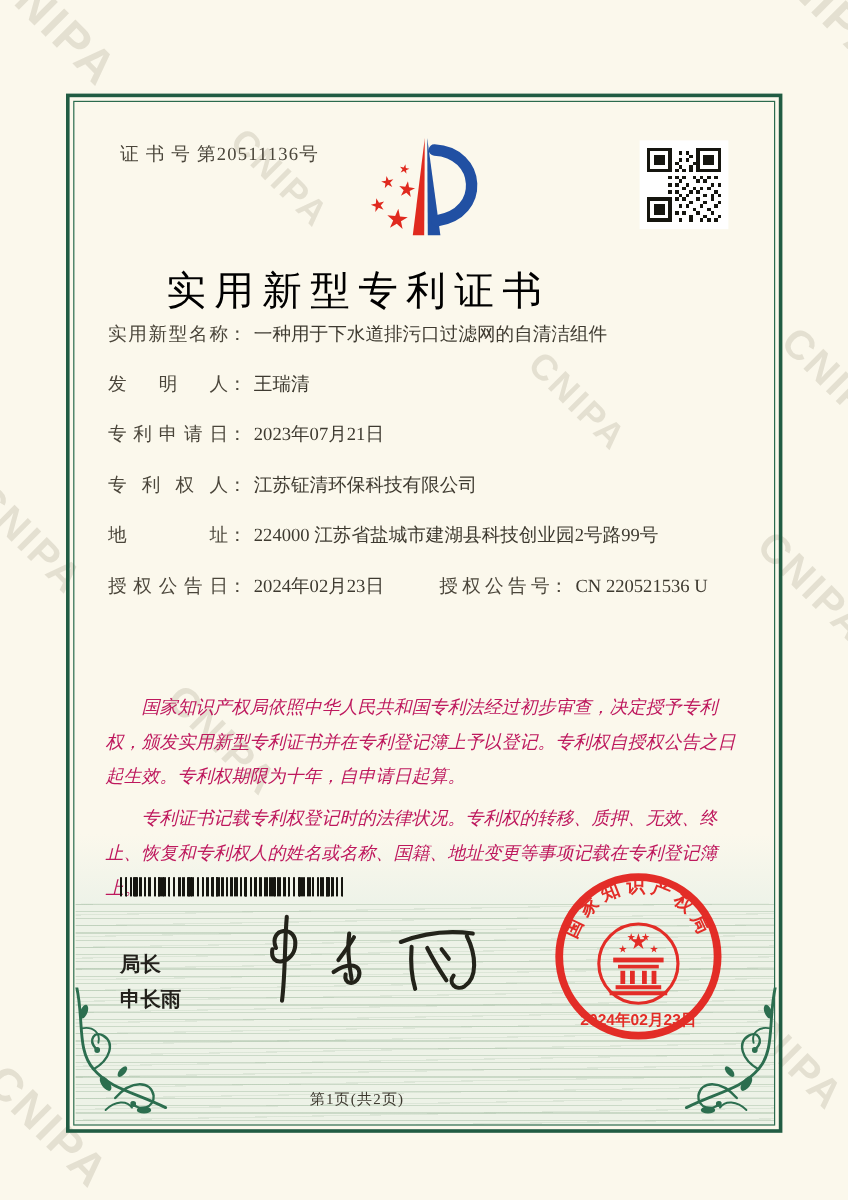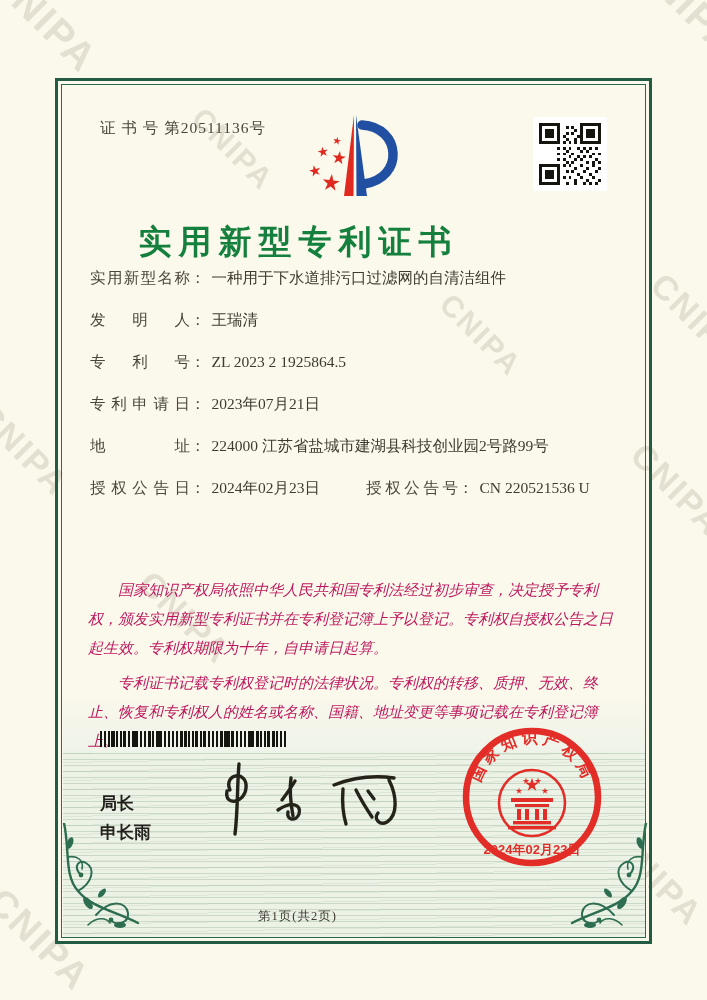--- a/index.html
+++ b/index.html
@@ -26,21 +26,21 @@
         repeating-linear-gradient(179deg,rgba(146,176,146,.18) 0 1px,rgba(0,0,0,0) 1px 9px),
         #edf2e7;}
 
   .cert-no{position:absolute;left:100px;top:118px;font-size:15.5px;color:#4b463b;letter-spacing:1px;}
 
   .logo{position:absolute;left:283px;top:110px;}
   .qr{position:absolute;left:533px;top:117px;width:74px;height:74px;background:#fff;
       display:flex;align-items:center;justify-content:center;}
 
   .title{position:absolute;left:0;top:220px;width:597px;text-align:center;
-      font-size:33px;font-weight:bold;color:#15803d;letter-spacing:7px;}
+      font-size:33px;font-weight:normal;color:#000000;letter-spacing:7px;}
 
   .fields{position:absolute;left:90px;top:268px;width:540px;}
   .frow{height:42px;font-size:15.5px;color:#45413a;white-space:nowrap;}
   .flabel{display:inline-block;width:100px;text-align:justify;text-align-last:justify;color:#4b463b;vertical-align:top;}
   .flabel2{display:inline-block;width:92px;text-align:justify;text-align-last:justify;color:#4b463b;vertical-align:top;}
   .fcolon{display:inline-block;color:#4b463b;margin-right:6px;}
   .fvalue{color:#3e3a30;}
   .fgroup2{display:inline-block;margin-left:46px;}
 
   .body-text{position:absolute;left:88px;top:576px;width:534px;
@@ -237,24 +237,24 @@
   <div class="title">实用新型专利证书</div>
 
   <div class="fields">
     <div class="frow">
       <span class="flabel">实用新型名称</span><span class="fcolon">：</span><span class="fvalue">一种用于下水道排污口过滤网的自清洁组件</span>
     </div>
     <div class="frow">
       <span class="flabel">发明人</span><span class="fcolon">：</span><span class="fvalue">王瑞清</span>
     </div>
     <div class="frow">
-      <span class="flabel">专利号</span><span class="fcolon">：</span><span class="fvalue">ZL 2023 2 1925864.5</span>
-    </div>
-    <div class="frow">
       <span class="flabel">专利申请日</span><span class="fcolon">：</span><span class="fvalue">2023年07月21日</span>
+    </div>
+    <div class="frow">
+      <span class="flabel">专利权人</span><span class="fcolon">：</span><span class="fvalue">江苏钲清环保科技有限公司</span>
     </div>
     <div class="frow">
       <span class="flabel">地址</span><span class="fcolon">：</span><span class="fvalue">224000 江苏省盐城市建湖县科技创业园2号路99号</span>
     </div>
     <div class="frow">
       <span class="flabel">授权公告日</span><span class="fcolon">：</span><span class="fvalue">2024年02月23日</span><span class="fgroup2"><span class="flabel2">授权公告号</span><span class="fcolon">：</span><span class="fvalue">CN 220521536 U</span></span>
     </div>
   </div>
 
   <div class="body-text">

